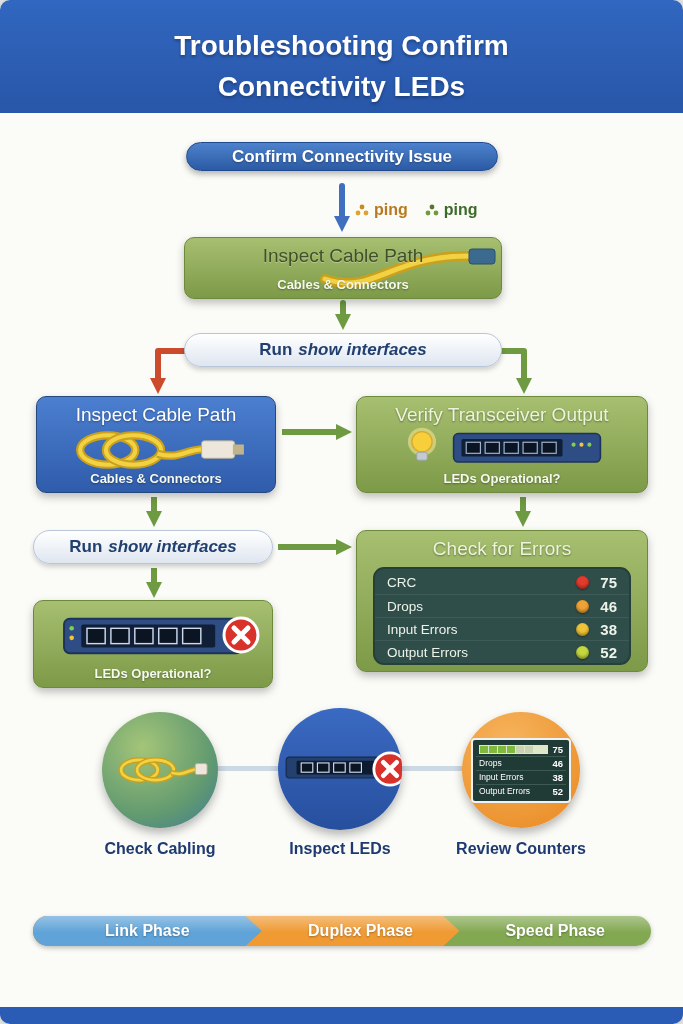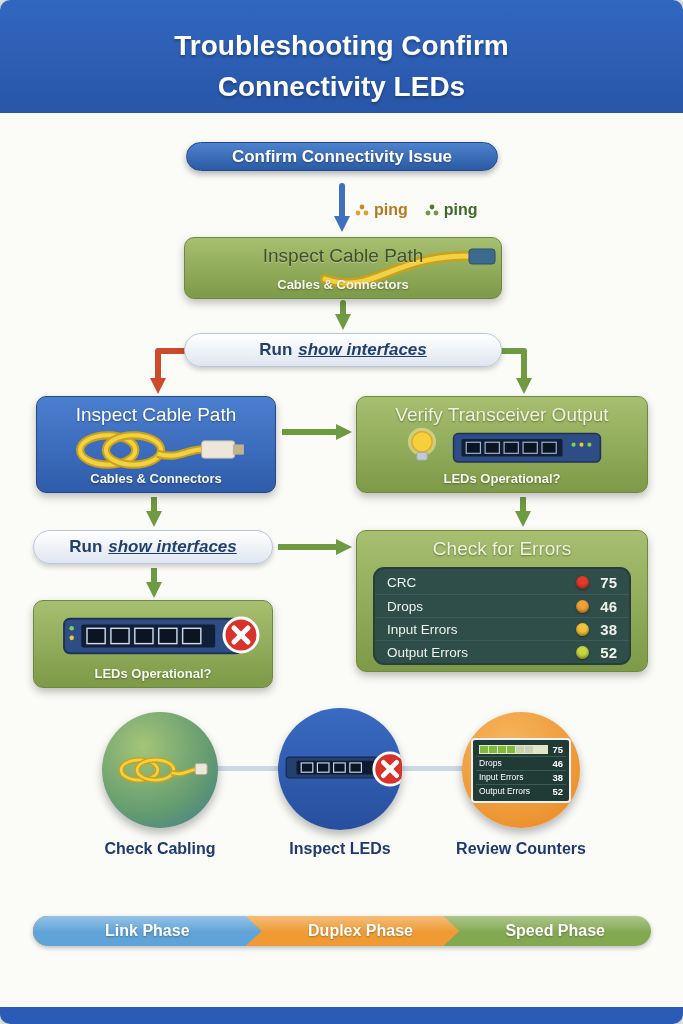--- a/index.html
+++ b/index.html
@@ -21,21 +21,21 @@
   .pill { position:absolute; display:flex; align-items:center; justify-content:center; }
   .pill-blue { background:linear-gradient(#4d82cd,#2c5aa4); border:1px solid #1f4a8e; border-radius:20px;
                color:#fff; font-weight:bold; font-size:17px; box-shadow:0 3px 6px rgba(0,0,0,.3);
                text-shadow:0 1px 2px rgba(0,0,0,.3); }
   .pill-light { background:linear-gradient(#ffffff,#dfe6f0); border:1px solid #b9c6da; border-radius:17px;
                 color:#21406f; font-weight:bold; font-size:17px; box-shadow:0 3px 5px rgba(0,0,0,.18); }
   .confirm { left:186px; top:142px; width:312px; height:29px; }
   .run-top  { left:184px; top:333px; width:318px; height:34px; }
   .run-left { left:33px;  top:530px; width:240px; height:34px; }
   .run-prefix { margin-right:6px; }
-  .run-cmd { font-style:italic;text-decoration:underline; }
+  .run-cmd { font-style:italic; }
   .osi { left:232px; top:853px; width:220px; height:34px; border-radius:10px;
          background:linear-gradient(#ffffff,#eef2f7); border:2px solid #b9c8dc;
          color:#1e3a70; font-weight:bold; font-size:18px; box-shadow:0 3px 5px rgba(0,0,0,.15); }
 
   
   .pt-row { position:absolute; left:354px; top:201px; display:flex; gap:16px; align-items:center; }
   .pt-item { display:flex; align-items:center; gap:4px; font-size:16px; font-weight:bold; }
   .pt-ping { color:#b8791f; }
   .pt-trace { color:#3d6b2a; }
 

